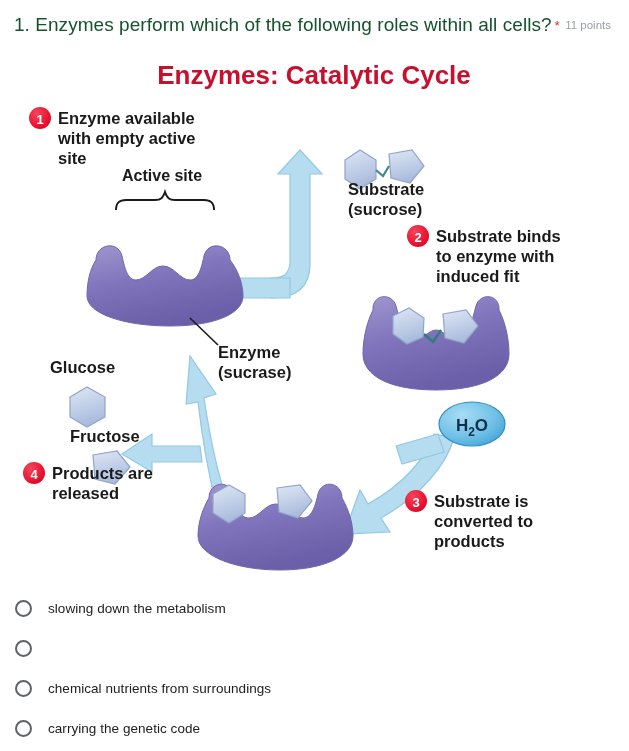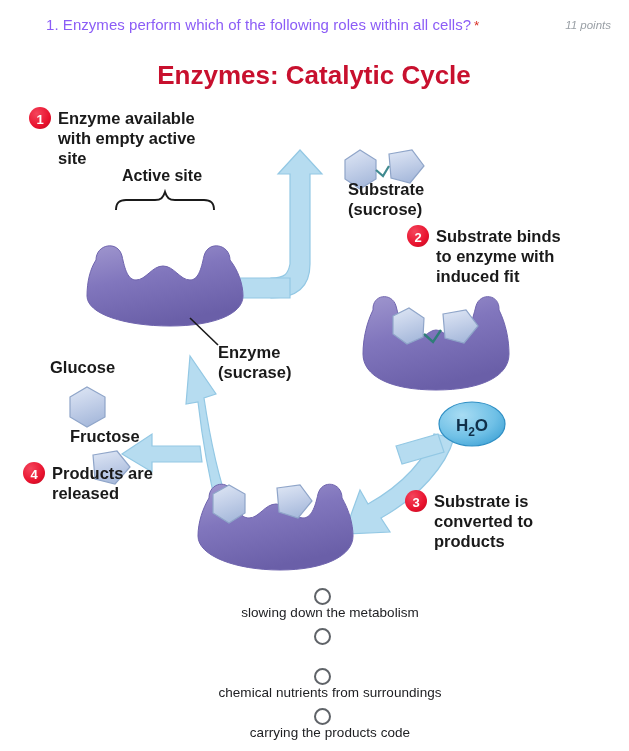--- a/index.html
+++ b/index.html
@@ -21,39 +21,37 @@
     position: absolute;
     left: 0; top: 0;
     width: 629px;
     height: 40px;
     display: flex;
     align-items: center;
     padding: 10px 14px 0 14px;
     box-sizing: border-box;
   }
   .question-text {
-    font-size: 15px;
+    font-size: 19px;
     line-height: 18px;
-    color: #8b5cf6;
+    color: #14532d;
     letter-spacing: 0.05px;
     white-space: nowrap;
-    margin-left: 32px;
   }
   .required-star {
     color: #d93025;
     font-size: 13.5px;
     margin-left: 3px;
   }
   .points-label {
     margin-left: auto;
     font-size: 11.5px;
     color: #9aa0a6;
     white-space: nowrap;
     padding-right: 4px;
-    font-style: italic;
   }
 
   
   .diagram {
     position: absolute;
     left: 0; top: 42px;
     width: 571px;
     height: 540px;
     background: #ffffff;
   }
@@ -63,21 +61,20 @@
   .options {
     position: absolute;
     left: 0; top: 588px;
     width: 629px;
   }
   .option-row {
     display: flex;
     align-items: center;
     height: 40px;
     padding-left: 15px;
-    flex-direction: column;
   }
   .radio {
     width: 17px; height: 17px;
     border: 2px solid #5f6368;
     border-radius: 50%;
     box-sizing: border-box;
     flex: 0 0 auto;
   }
   .option-label {
     margin-left: 16px;
@@ -246,15 +243,15 @@
   </div>
   <div class="option-row">
     <span class="radio"></span>
   </div>
   <div class="option-row">
     <span class="radio"></span>
     <span class="option-label">chemical nutrients from surroundings</span>
   </div>
   <div class="option-row">
     <span class="radio"></span>
-    <span class="option-label">carrying the products code</span>
+    <span class="option-label">carrying the genetic code</span>
   </div>
 </div>
 
 </body></html>

